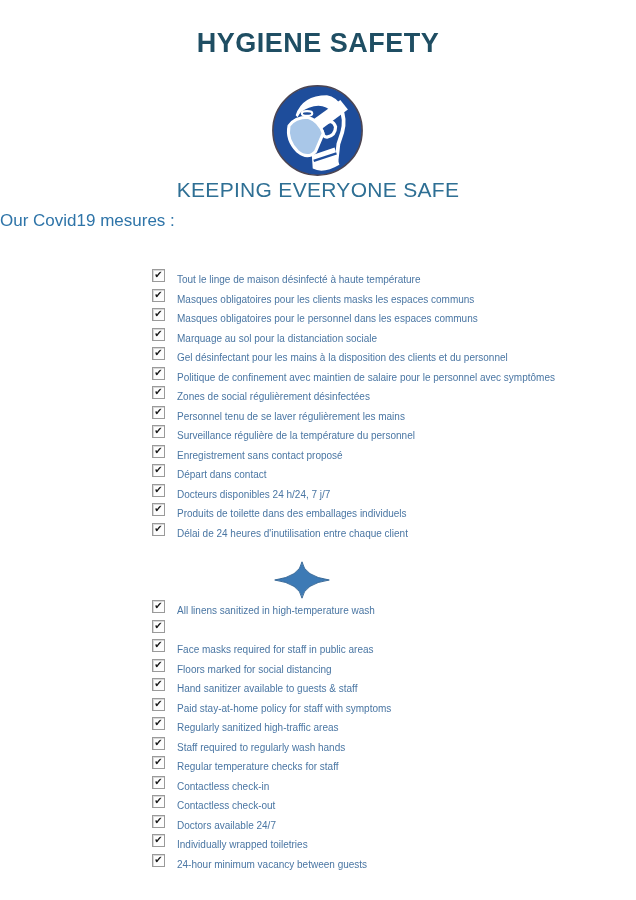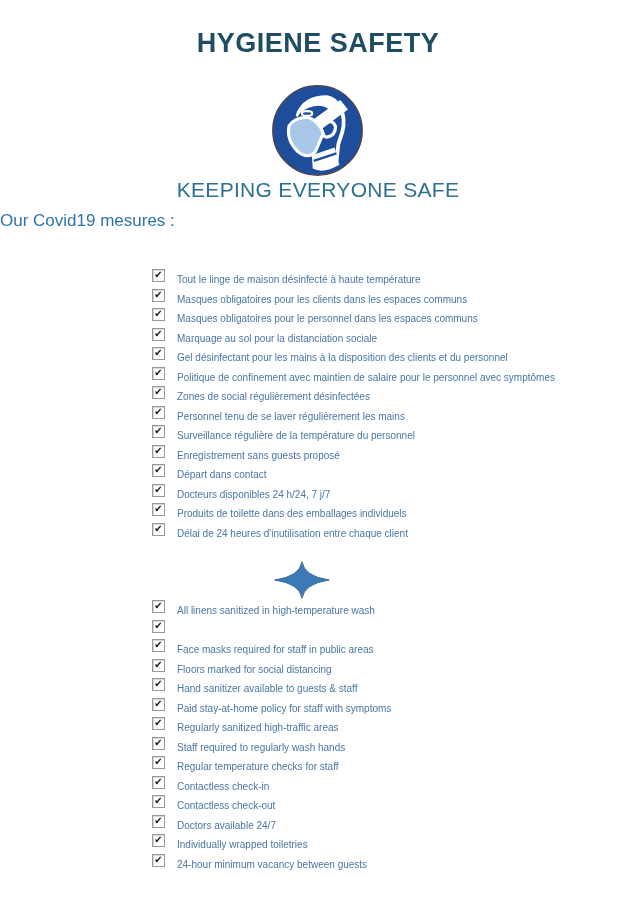--- a/index.html
+++ b/index.html
@@ -137,21 +137,21 @@
 
   <div class="doc-heading">Our Covid19 mesures :</div>
 
   <div class="check-list fr">
       <div class="check-row">
         <span class="checkbox">✔</span>
         <span class="check-label">Tout le linge de maison désinfecté à haute température</span>
       </div>
       <div class="check-row">
         <span class="checkbox">✔</span>
-        <span class="check-label">Masques obligatoires pour les clients dans les espaces communs</span>
+        <span class="check-label">Masques obligatoires pour les clients masks les espaces communs</span>
       </div>
       <div class="check-row">
         <span class="checkbox">✔</span>
         <span class="check-label">Masques obligatoires pour le personnel dans les espaces communs</span>
       </div>
       <div class="check-row">
         <span class="checkbox">✔</span>
         <span class="check-label">Marquage au sol pour la distanciation sociale</span>
       </div>
       <div class="check-row">
@@ -169,21 +169,21 @@
       <div class="check-row">
         <span class="checkbox">✔</span>
         <span class="check-label">Personnel tenu de se laver régulièrement les mains</span>
       </div>
       <div class="check-row">
         <span class="checkbox">✔</span>
         <span class="check-label">Surveillance régulière de la température du personnel</span>
       </div>
       <div class="check-row">
         <span class="checkbox">✔</span>
-        <span class="check-label">Enregistrement sans guests proposé</span>
+        <span class="check-label">Enregistrement sans contact proposé</span>
       </div>
       <div class="check-row">
         <span class="checkbox">✔</span>
         <span class="check-label">Départ dans contact</span>
       </div>
       <div class="check-row">
         <span class="checkbox">✔</span>
         <span class="check-label">Docteurs disponibles 24 h/24, 7 j/7</span>
       </div>
       <div class="check-row">

